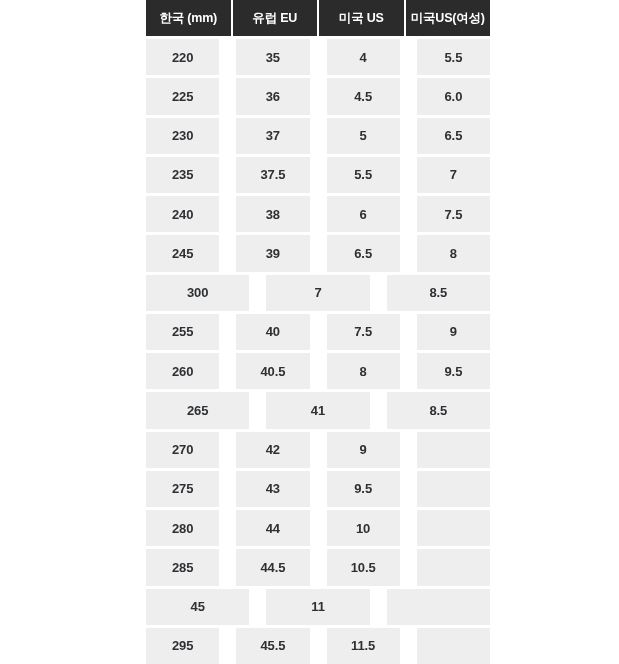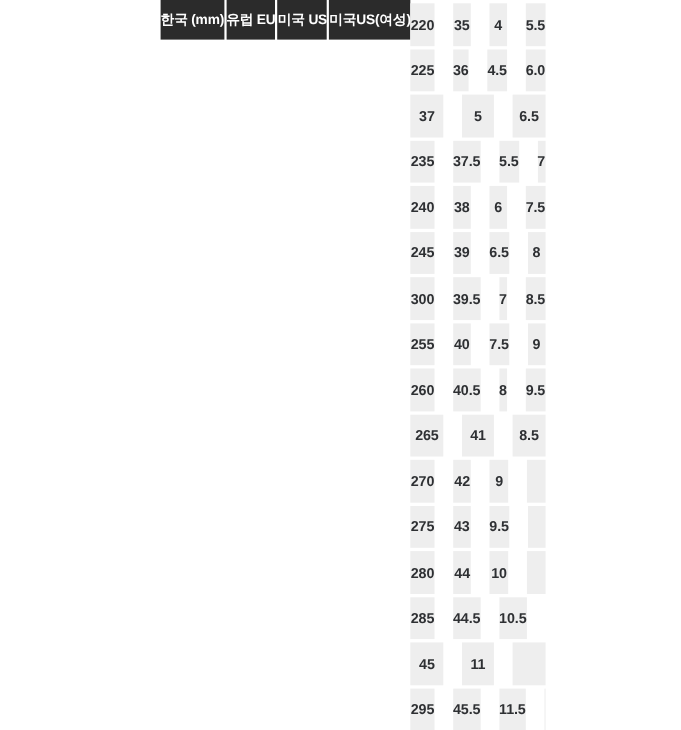--- a/index.html
+++ b/index.html
@@ -14,21 +14,21 @@
     overflow: hidden;
   }
 
   #size-chart {
     position: absolute;
     left: 146px;
     top: 0;
     width: 344px;
     height: 664px;
     display: flex;
-    flex-direction: row;
+    flex-direction: column;
     background: #ffffff;
   }
 
   .chart-header {
     display: flex;
     height: 36px;
     flex: 0 0 36px;
     background: #ffffff;
     gap: 2px;
   }
@@ -100,20 +100,21 @@
     </div>
 
     <div class="row">
       <div class="cell">225</div>
       <div class="cell">36</div>
       <div class="cell">4.5</div>
       <div class="cell">6.0</div>
     </div>
 
     <div class="row">
+      <div class="cell">230</div>
       <div class="cell">37</div>
       <div class="cell">5</div>
       <div class="cell">6.5</div>
     </div>
 
     <div class="row">
       <div class="cell">235</div>
       <div class="cell">37.5</div>
       <div class="cell">5.5</div>
       <div class="cell">7</div>
@@ -128,21 +129,20 @@
 
     <div class="row">
       <div class="cell">245</div>
       <div class="cell">39</div>
       <div class="cell">6.5</div>
       <div class="cell">8</div>
     </div>
 
     <div class="row">
       <div class="cell">300</div>
-      <div class="cell">39.5</div>
       <div class="cell">7</div>
       <div class="cell">8.5</div>
     </div>
 
     <div class="row">
       <div class="cell">255</div>
       <div class="cell">40</div>
       <div class="cell">7.5</div>
       <div class="cell">9</div>
     </div>

